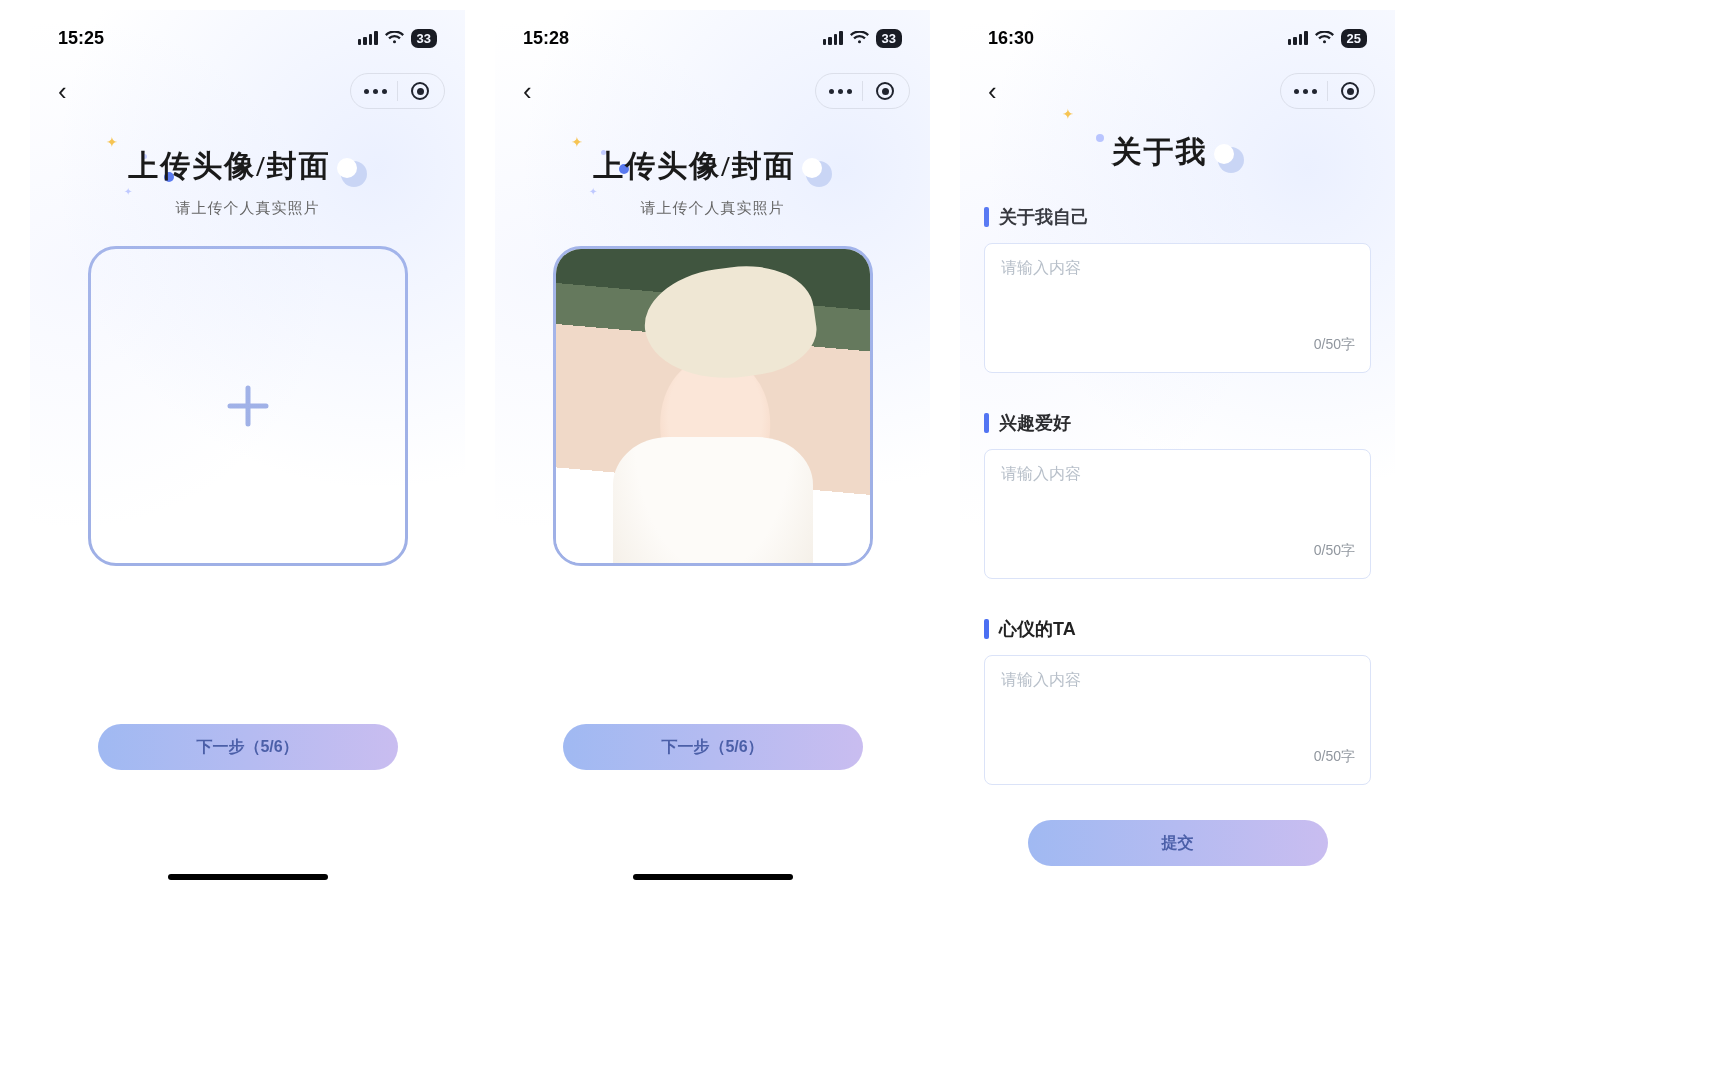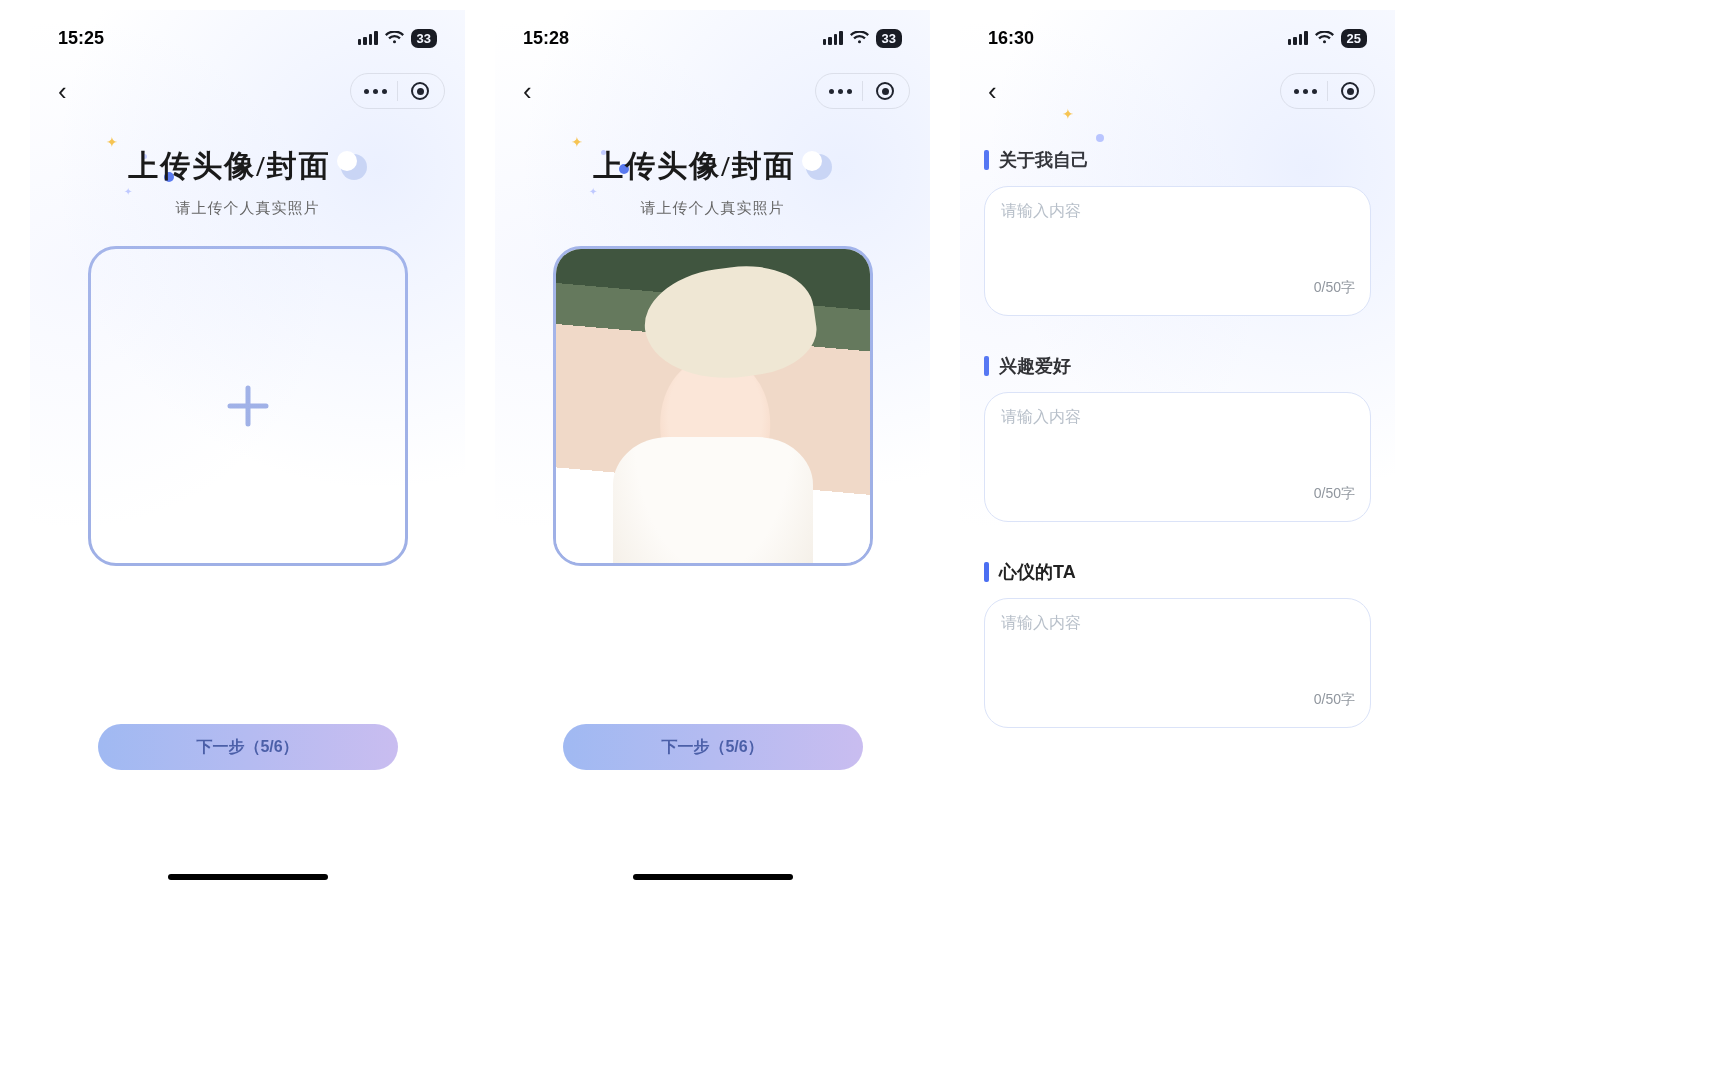--- a/index.html
+++ b/index.html
@@ -25,37 +25,37 @@
     .capsule{display:flex;align-items:center;background:#fff;border:1px solid #e5e5e5;border-radius:999px;height:36px;padding:0 2px}
     .cap-btn{width:44px;height:34px;display:flex;align-items:center;justify-content:center;cursor:pointer}
     .cap-sep{width:1px;height:20px;background:#e5e5e5}
     .dots3{display:flex;gap:4px}
     .dots3 span{width:5px;height:5px;background:#000;border-radius:50%}
     .target{width:18px;height:18px;border:2.5px solid #000;border-radius:50%;display:flex;align-items:center;justify-content:center}
     .target::after{content:"";width:7px;height:7px;background:#000;border-radius:50%}
     .hero{text-align:center;margin-top:30px;position:relative}
     .moon{display:inline-block;width:26px;height:26px;border-radius:50%;background:#c9d5f5;position:relative;margin-left:6px}
     .moon::after{content:"";position:absolute;width:20px;height:20px;border-radius:50%;background:#fff;top:-3px;left:-4px}
-    .title-row{display:flex;align-items:center;justify-content:center;gap:4px}
+    .title-row{display:flex;align-items:flex-end;justify-content:center;gap:4px}
     .title{font-size:30px;font-weight:700;letter-spacing:2px;color:#1a1a1a;font-family:"Songti SC","SimSun",serif}
     .subtitle{font-size:15px;color:#666;margin-top:12px;letter-spacing:1px}
     .up-box{margin:28px auto 0;width:320px;height:320px;border:3px solid #9fb0e6;border-radius:28px;display:flex;align-items:center;justify-content:center;cursor:pointer;overflow:hidden}
     .plus{color:#9fb0e6;font-size:56px;font-weight:300}
     .plus svg{display:block}
     .portrait{width:100%;height:100%;background:linear-gradient(185deg,#40553f 0 18%,#65795d 18% 30%,#f0d9c8 30% 72%,#fff 72% 100%);position:relative}
     .portrait::before{content:"";position:absolute;top:34%;left:50%;transform:translateX(-48%);width:110px;height:135px;border-radius:50% 50% 48% 48%;background:radial-gradient(ellipse at 50% 45%,#fbe6d8 0 60%,#f2cfba 100%)}
     .hat{position:absolute;top:6%;left:50%;transform:translateX(-40%) rotate(-8deg);width:170px;height:110px;border-radius:50% 50% 40% 60%;background:#efe7d4}
     .portrait::after{content:"";position:absolute;top:60%;left:50%;transform:translateX(-50%);width:200px;height:170px;background:radial-gradient(ellipse at 50% 0%,#fdfbf8 0 55%,#f2ece3 100%);border-radius:28% 28% 0 0}
     .cta{position:absolute;bottom:120px;left:50%;transform:translateX(-50%);width:300px;height:46px;border-radius:999px;background:linear-gradient(90deg,#a0b9f2 0%,#c9bdf0 100%);color:#4b5fa8;font-weight:600;font-size:16px;display:flex;align-items:center;justify-content:center;cursor:pointer}
     .home-ind{position:absolute;bottom:10px;left:50%;transform:translateX(-50%);width:160px;height:6px;background:#000;border-radius:4px}
     
     .form-wrap{padding:0 24px;margin-top:32px}
     .sec-title{display:flex;align-items:center;gap:10px;font-size:18px;font-weight:700;color:#222;margin-bottom:14px}
     .sec-bar{width:5px;height:20px;background:#4b6ff2;border-radius:2px;display:inline-block}
-    .ta{width:100%;height:130px;border:1.5px solid #dbe3f8;border-radius:24px;padding:14px 16px;font-size:16px;color:#333;resize:none;outline:none;font-family:inherit;position:relative}
+    .ta{width:100%;height:130px;border:1.5px solid #dbe3f8;border-radius:8px;padding:14px 16px;font-size:16px;color:#333;resize:none;outline:none;font-family:inherit;position:relative}
     .ta::placeholder{color:#b7bfc9}
     .ta-wrap{position:relative;margin-bottom:34px}
     .counter{position:absolute;right:16px;bottom:23px;font-size:14px;color:#90969e}
     .cta.s3{position:absolute;bottom:24px}
     .hero.s3{margin-top:16px}
   </style>
 </head>
 <body>
 
 <div class="phone p1">
@@ -217,20 +217,26 @@
             <span></span>
           </span>
         </div>
       <div class="cap-sep"></div>
       <div class="cap-btn">
           <span class="target"></span>
         </div>
     </div>
   </div>
 
+  <div class="hero s3">
+    <div class="title-row">
+      <h1 class="title">关于我</h1>
+      <span class="moon"></span>
+    </div>
+  </div>
 
   <div class="form-wrap">
     <div class="sec-title">
       <span class="sec-bar"></span>
       <span>关于我自己</span>
     </div>
     <div class="ta-wrap">
       <textarea class="ta" placeholder="请输入内容" style=""></textarea>
       <span class="counter">0/50字</span>
     </div>
@@ -247,13 +253,16 @@
     <div class="sec-title">
       <span class="sec-bar"></span>
       <span>心仪的TA</span>
     </div>
     <div class="ta-wrap" style="margin-bottom:0">
       <textarea class="ta" placeholder="请输入内容" style=""></textarea>
       <span class="counter">0/50字</span>
     </div>
   </div>
 
+  <div class="cta s3">
+      <span>提交</span>
+    </div>
 </div>
 
 </body></html>

